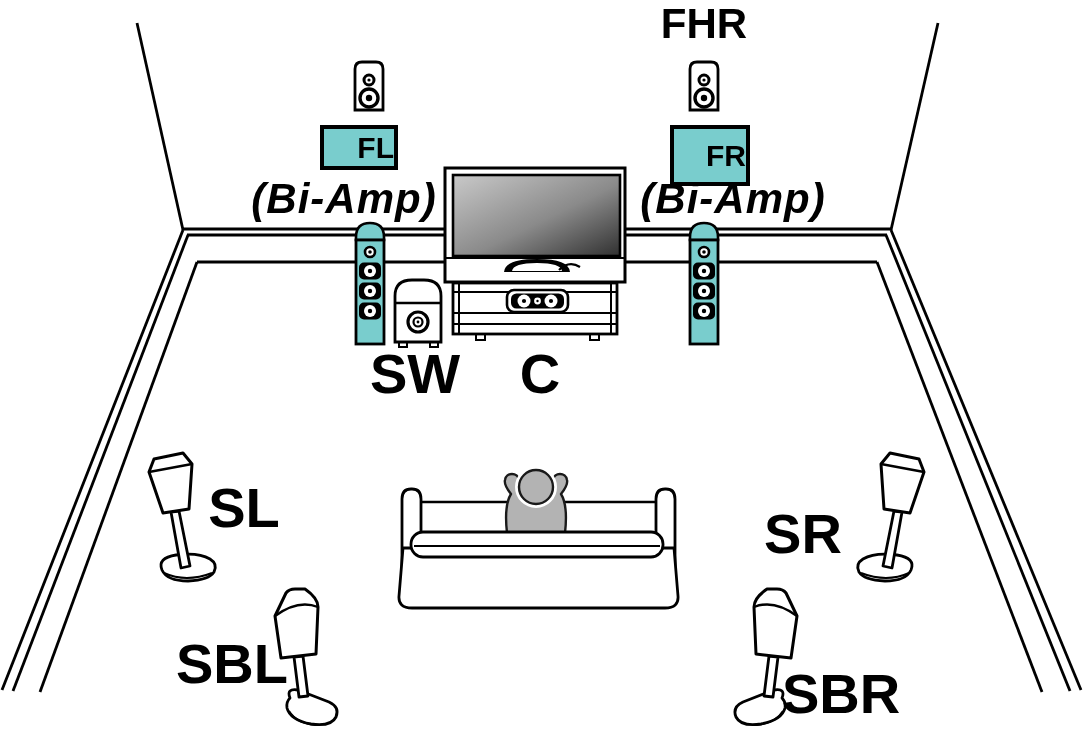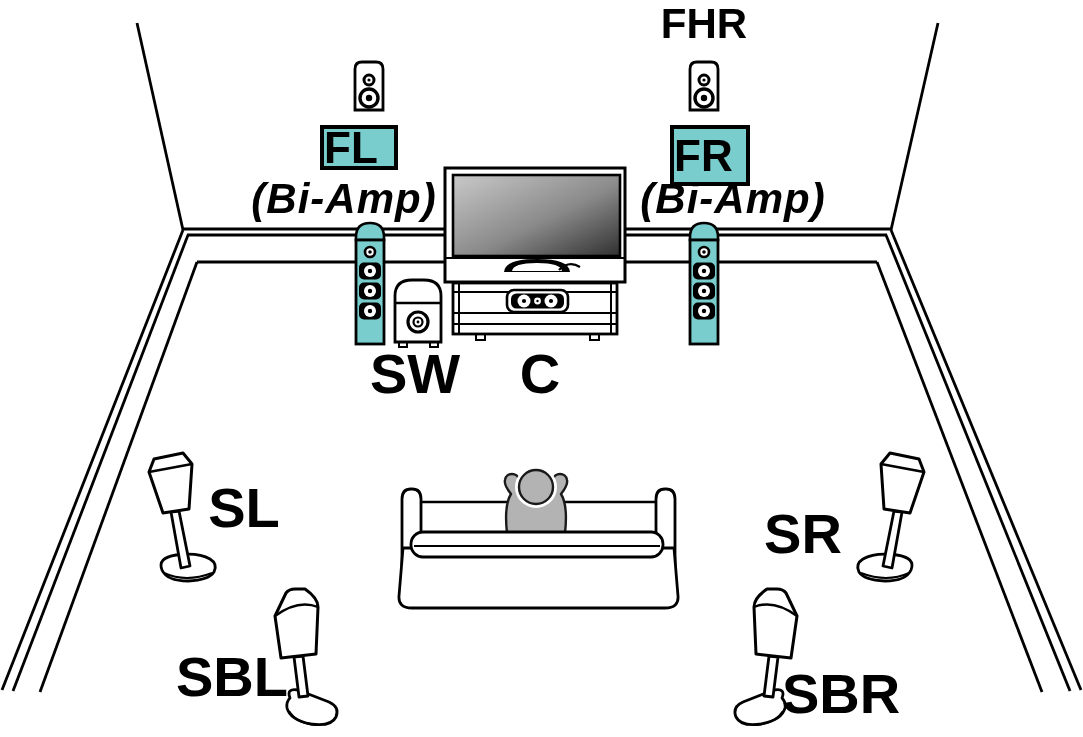--- a/index.html
+++ b/index.html
@@ -9,22 +9,22 @@
   }
   .stage svg{position:absolute;left:0;top:0;}
   .lbl{
     position:absolute;transform:translateX(-50%);
     font-weight:bold;font-size:56px;line-height:1;color:#000;white-space:nowrap;
   }
   .lbl.sm{font-size:42px;}
   .lbl.biamp{letter-spacing:1px;font-style:italic;}
   .chbox{
     position:absolute;background:var(--accent,#79CDCD);border:4px solid #000;
-    display:flex;align-items:center;justify-content:flex-start;
-    font-weight:bold;font-size:44px;color:#000;box-sizing:border-box;line-height:1;
+    display:flex;align-items:center;justify-content:flex-end;
+    font-weight:bold;font-size:30px;color:#000;box-sizing:border-box;line-height:1;
   }
 </style>
 </head>
 <body>
 
 <div class="stage">
 
   <svg width="1083" height="737" viewBox="0 0 1083 737">
     <defs>
       <linearGradient id="scr" x1="0" y1="0" x2="1" y2="1">
@@ -178,16 +178,16 @@
 
   <div class="lbl sm biamp" style="left:344px;top:178px">(Bi-Amp)</div>
   <div class="lbl sm biamp" style="left:733px;top:178px">(Bi-Amp)</div>
 
   <div class="lbl" style="left:415px;top:346px">SW</div>
   <div class="lbl" style="left:540px;top:346px">C</div>
 
   <div class="lbl" style="left:244px;top:480px">SL</div>
   <div class="lbl" style="left:803px;top:506px">SR</div>
 
-  <div class="lbl" style="left:232px;top:649px">SBL</div>
+  <div class="lbl" style="left:232px;top:636px">SBL</div>
   <div class="lbl" style="left:841px;top:666px">SBR</div>
 
 </div>
 
 </body></html>

